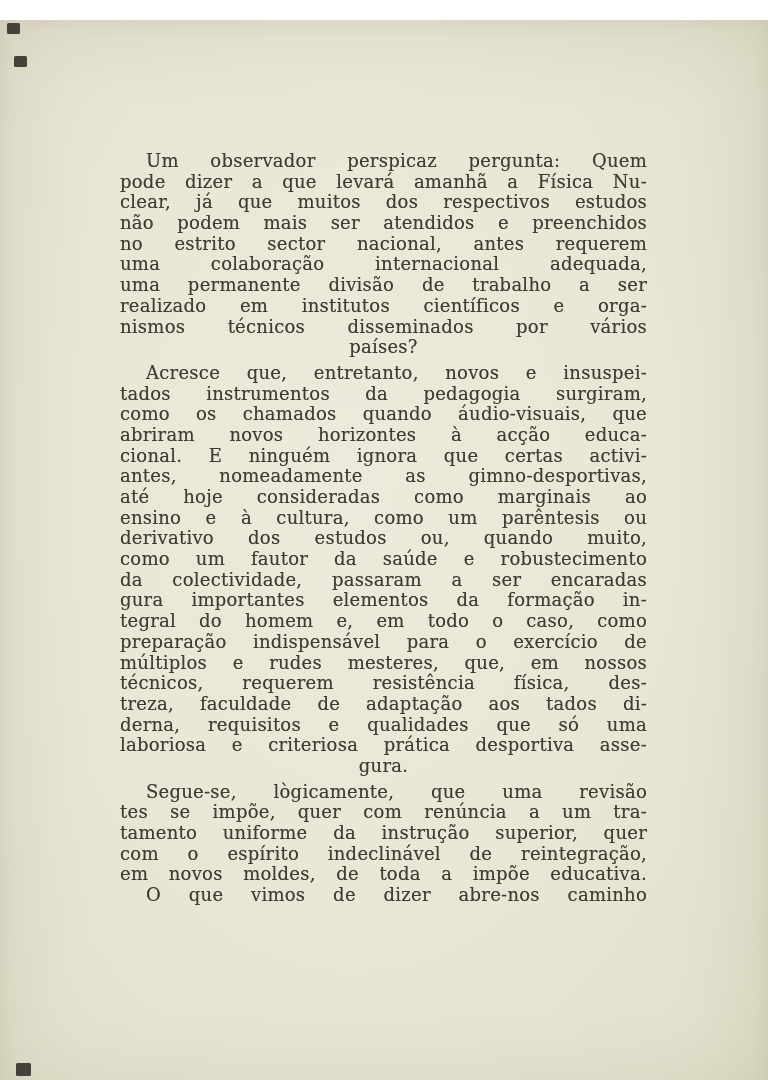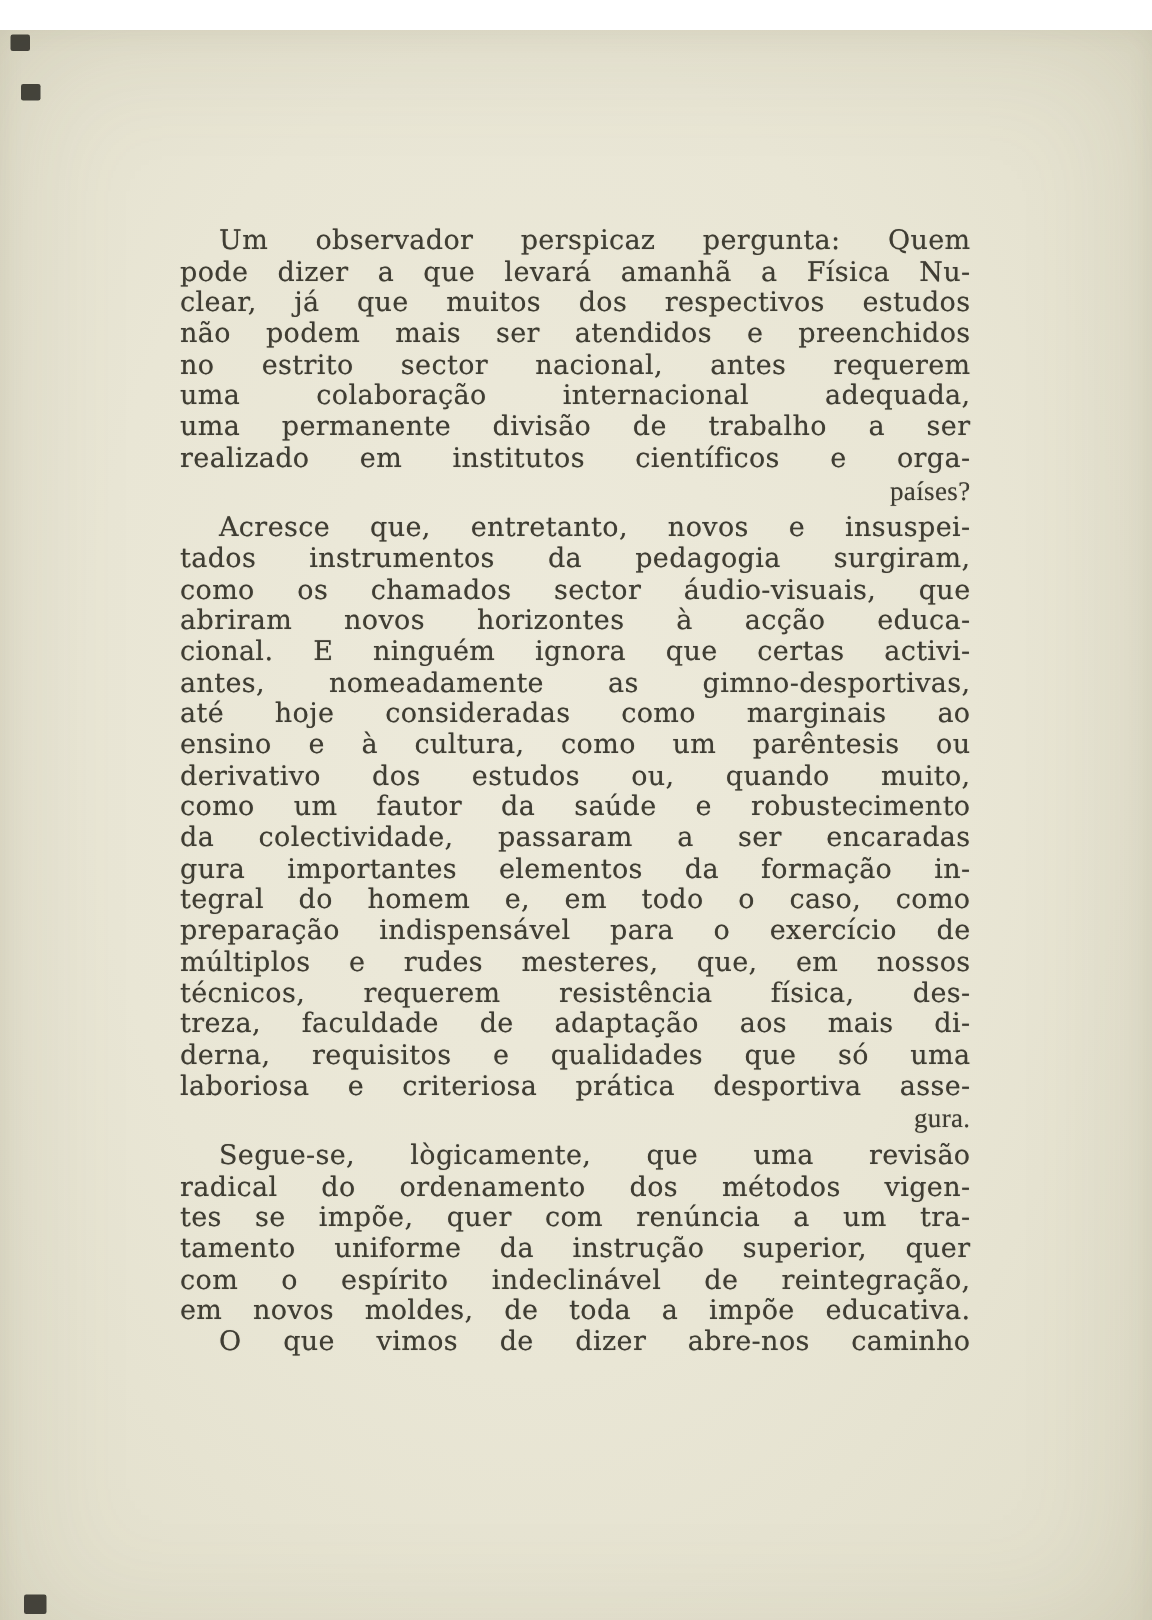--- a/index.html
+++ b/index.html
@@ -23,21 +23,21 @@
     text-shadow: 0 0 0.5px rgba(63,61,51,0.55);
   }
   .para { margin: 0; }
   .para + .para { margin-top: 5px; }
   .para:last-child { margin-top: 0; }
   .line {
     height: 20.7px; line-height: 20.7px;
     overflow: visible;
   }
   .line.j  { text-align: justify; text-align-last: justify; }
-  .line.left { text-align: right; white-space: nowrap; font-family: Liberation Serif, serif; }
+  .line.left { text-align: center; white-space: nowrap; }
   .line.indent { padding-left: 26px; }
   .mark {
     position: absolute;
     background: #2f2e27;
     opacity: 0.88;
     border-radius: 1.5px;
   }
   .mark.bar {
     border-radius: 2.5px;
     background: linear-gradient(to right, rgba(47,46,39,0.75), #2b2a24 8%, #2b2a24 92%, rgba(47,46,39,0.75));
@@ -50,47 +50,47 @@
   <div class="text-block">
       <div class="para">
         <div class="line j indent">Um observador perspicaz pergunta: Quem</div>
         <div class="line j">pode dizer a que levará amanhã a Física Nu-</div>
         <div class="line j">clear, já que muitos dos respectivos estudos</div>
         <div class="line j">não podem mais ser atendidos e preenchidos</div>
         <div class="line j">no estrito sector nacional, antes requerem</div>
         <div class="line j">uma colaboração internacional adequada,</div>
         <div class="line j">uma permanente divisão de trabalho a ser</div>
         <div class="line j">realizado em institutos científicos e orga-</div>
+        <div class="line j">nismos técnicos disseminados por vários</div>
         <div class="line left">países?</div>
       </div>
       <div class="para">
         <div class="line j indent">Acresce que, entretanto, novos e insuspei-</div>
         <div class="line j">tados instrumentos da pedagogia surgiram,</div>
-        <div class="line j">como os chamados sector áudio-visuais, que</div>
+        <div class="line j">como os chamados quando áudio-visuais, que</div>
         <div class="line j">abriram novos horizontes à acção educa-</div>
         <div class="line j">cional. E ninguém ignora que certas activi-</div>
         <div class="line j">antes, nomeadamente as gimno-desportivas,</div>
         <div class="line j">até hoje consideradas como marginais ao</div>
         <div class="line j">ensino e à cultura, como um parêntesis ou</div>
         <div class="line j">derivativo dos estudos ou, quando muito,</div>
         <div class="line j">como um fautor da saúde e robustecimento</div>
         <div class="line j">da colectividade, passaram a ser encaradas</div>
         <div class="line j">gura importantes elementos da formação in-</div>
         <div class="line j">tegral do homem e, em todo o caso, como</div>
         <div class="line j">preparação indispensável para o exercício de</div>
         <div class="line j">múltiplos e rudes mesteres, que, em nossos</div>
         <div class="line j">técnicos, requerem resistência física, des-</div>
-        <div class="line j">treza, faculdade de adaptação aos mais di-</div>
+        <div class="line j">treza, faculdade de adaptação aos tados di-</div>
         <div class="line j">derna, requisitos e qualidades que só uma</div>
         <div class="line j">laboriosa e criteriosa prática desportiva asse-</div>
         <div class="line left">gura.</div>
       </div>
       <div class="para">
         <div class="line j indent">Segue-se, lògicamente, que uma revisão</div>
-        <div class="line j">radical do ordenamento dos métodos vigen-</div>
         <div class="line j">tes se impõe, quer com renúncia a um tra-</div>
         <div class="line j">tamento uniforme da instrução superior, quer</div>
         <div class="line j">com o espírito indeclinável de reintegração,</div>
         <div class="line j">em novos moldes, de toda a impõe educativa.</div>
       </div>
       <div class="para">
         <div class="line j indent">O que vimos de dizer abre-nos caminho</div>
       </div>
     </div>
   <div id="artifacts">

